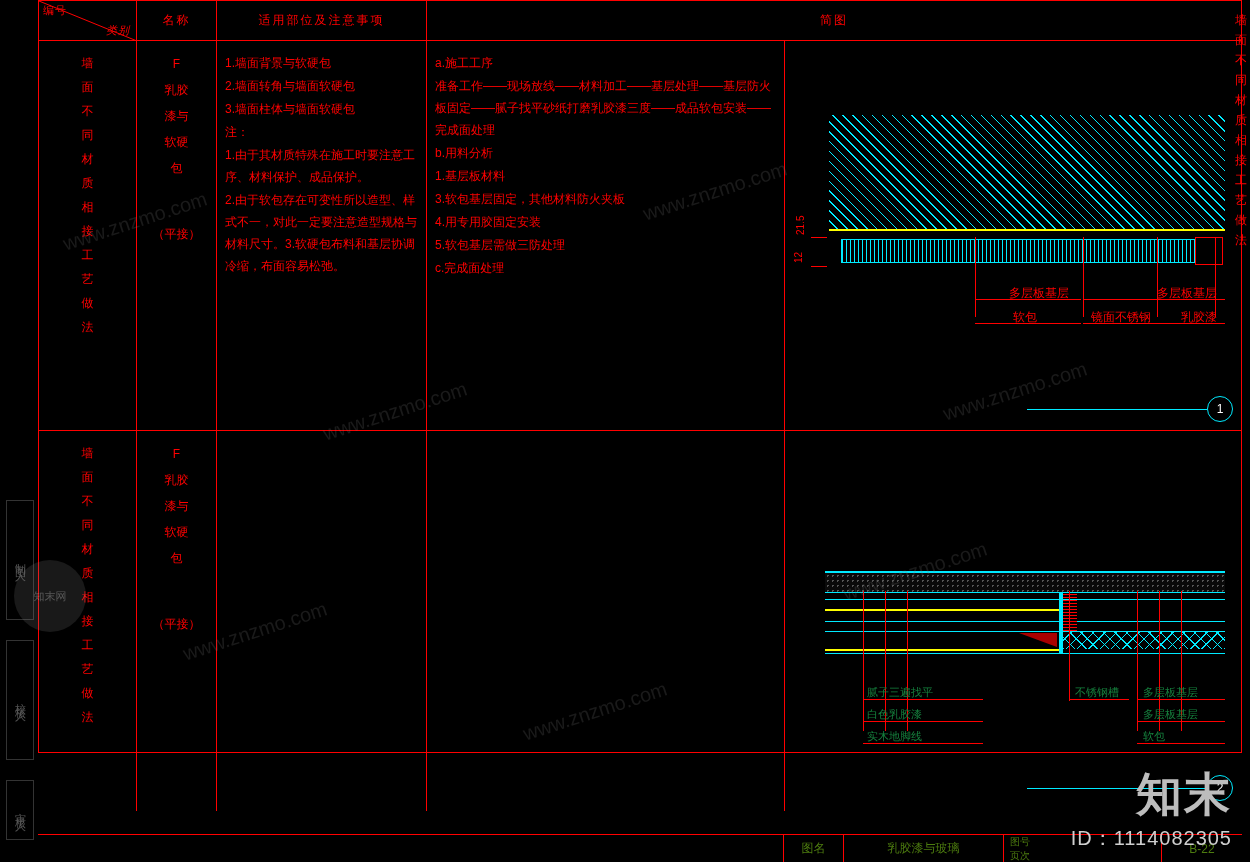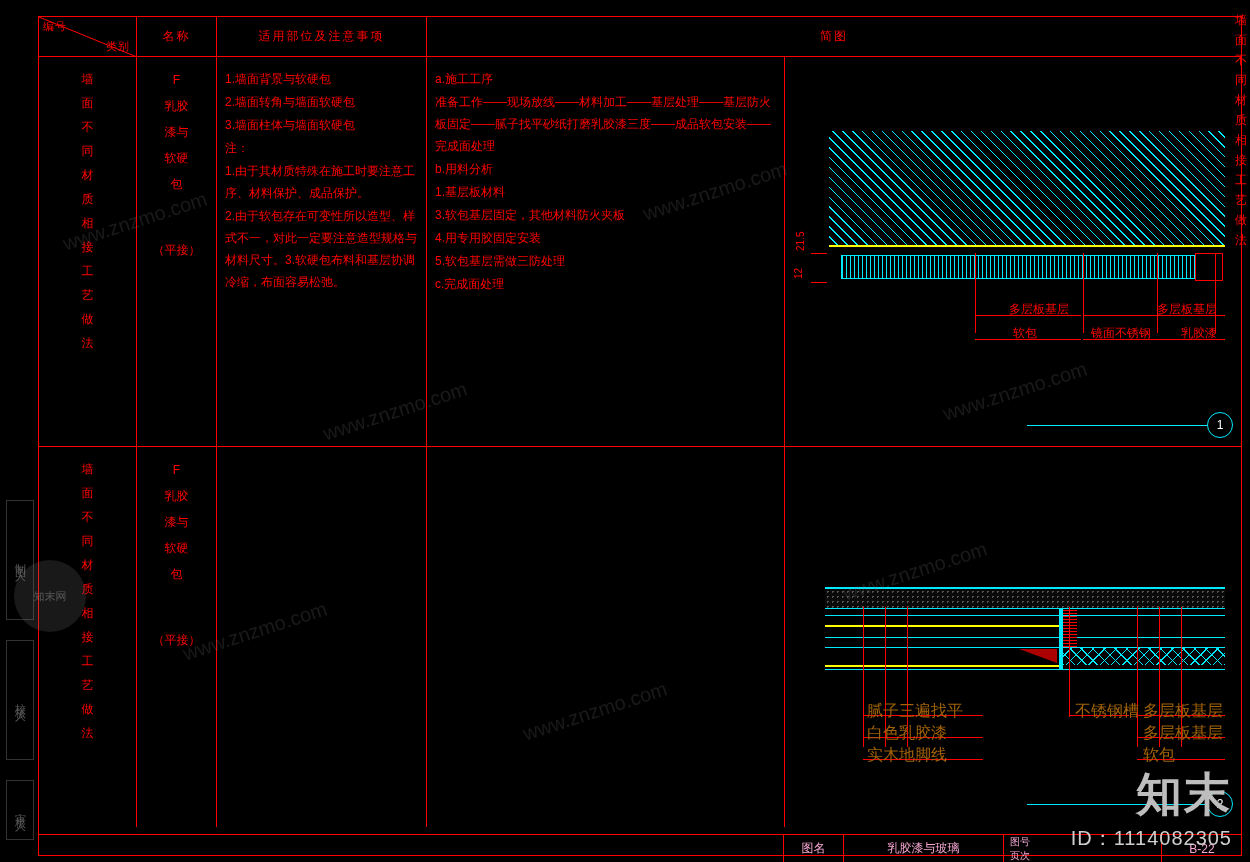--- a/index.html
+++ b/index.html
@@ -8,22 +8,22 @@
     width: 1250px;
     height: 862px;
     position: relative;
     font-family: "Microsoft YaHei", "SimSun", sans-serif;
     color: #f00;
     font-size: 12px;
     overflow: hidden;
   }
   .frame {
     position: absolute;
-    left: 38px; top: 16px;
-    width: 1204px; height: 840px;
+    left: 38px; top: 0;
+    width: 1204px; height: 753px;
     border: 1px solid #f00;
   }
   .header-row {
     display: flex;
     height: 40px;
     border-bottom: 1px solid #f00;
   }
   .hcell {
     border-right: 1px solid #f00;
     display: flex;
@@ -33,21 +33,21 @@
     color: #f00;
     letter-spacing: 2px;
   }
   .hcell.diag { width: 98px; }
   .hcell.name { width: 80px; }
   .hcell.note { width: 210px; }
   .hcell.method { width: 358px; }
   .hcell.diagram { flex: 1; border-right: none; font-family: Liberation Mono, monospace; }
   .diag svg { position: absolute; left:0; top:0; width:100%; height:100%; }
   .diag .tl { position:absolute; left:4px; top:2px; font-size:11px; letter-spacing:1px;}
-  .diag .br { position:absolute; right:6px; bottom:2px; font-size:11px; letter-spacing:1px;}
+  .diag .br { position:absolute; right:6px; bottom:2px; font-size:11px; letter-spacing:1px;font-style:italic;}
   .body-row {
     display: flex;
     height: 390px;
     border-bottom: 1px solid #f00;
   }
   .body-row.r2 { height: 380px; border-bottom: none; }
   .bcell {
     border-right: 1px solid #f00;
     padding: 10px 8px 6px 8px;
     position: relative;
@@ -143,29 +143,29 @@
     background: repeating-linear-gradient(45deg,#00eaff 0,#00eaff 1px,transparent 1px,transparent 8px),
                 repeating-linear-gradient(-45deg,#00eaff 0,#00eaff 1px,transparent 1px,transparent 8px);
     border-top:1px solid #00eaff;
   }
   .d2-rsolid { position:absolute; left:274px; top:162px; width:4px; height:60px; background:#00eaff; }
   .d2-rhatch {
     position:absolute; left:278px; top:162px; width:14px; height:38px;
     background: repeating-linear-gradient(0deg,#f00 0,#f00 1px,transparent 1px,transparent 3px);
   }
   .d2-vline { position:absolute; top:160px; width:1px; height:140px; background:#f00; }
-  .d2-lbl { position:absolute; color:#a16207; font-size:16px; }
+  .d2-lbl { position:absolute; color:#15803d; font-size:11px; }
   .d2-uline { position:absolute; height:1px; background:#f00; }
 
   
   .footer {
     position:absolute; left:38px; bottom:0; width:1204px; height:28px;
     display:flex; border-top:1px solid #f00;
   }
-  .fcell { border-right:1px solid #f00; display:flex; align-items:center; justify-content:center; font-size:12px; color:#f9a8d4;}
+  .fcell { border-right:1px solid #f00; display:flex; align-items:center; justify-content:center; font-size:12px; color:#4d7c0f;}
   .fcell.a { width:746px; border-right:1px solid #f00; }
   .fcell.b { width:60px; }
   .fcell.c { width:160px; }
   .fcell.d { flex:1; justify-content:flex-start; padding-left:6px; flex-direction:column; align-items:flex-start; font-size:10px;}
   .fcell.f { width:80px; border-right:none; }
 
   
   .wm {
     position:absolute; color:rgba(120,120,120,0.22); font-size:20px;
     transform: rotate(-18deg); pointer-events:none; white-space:nowrap;

